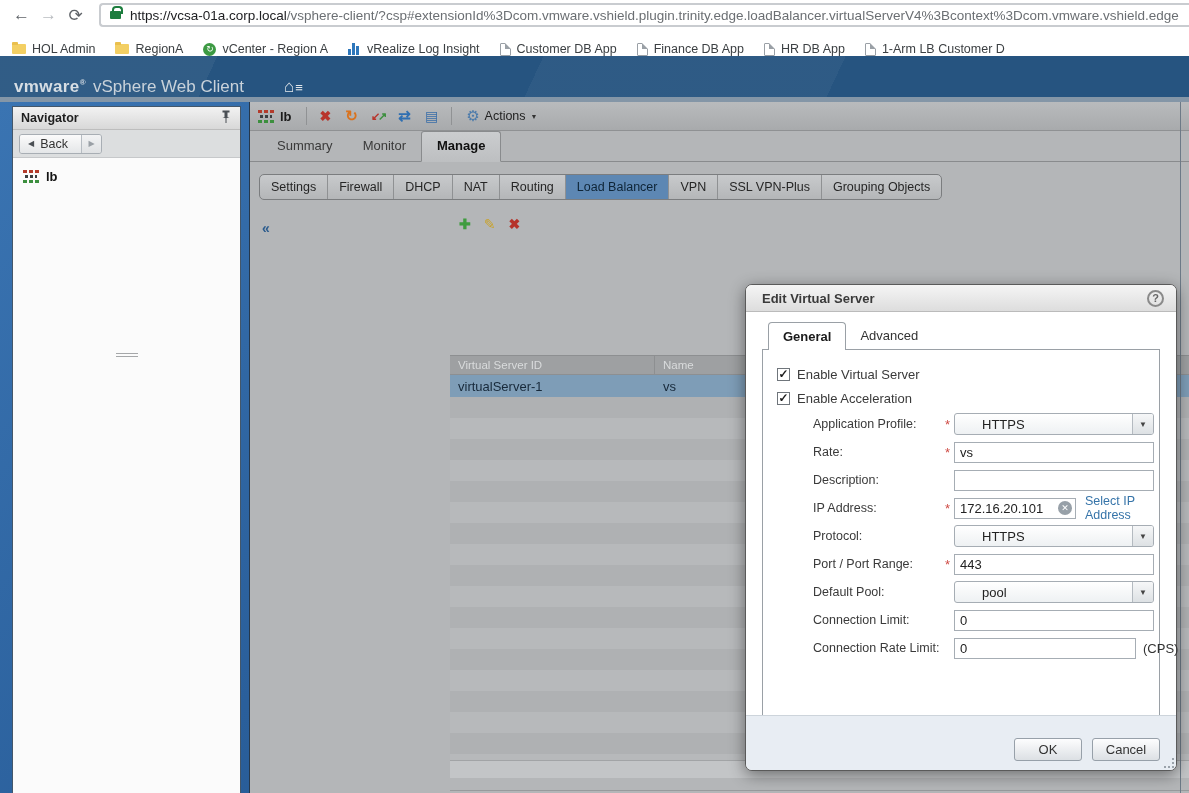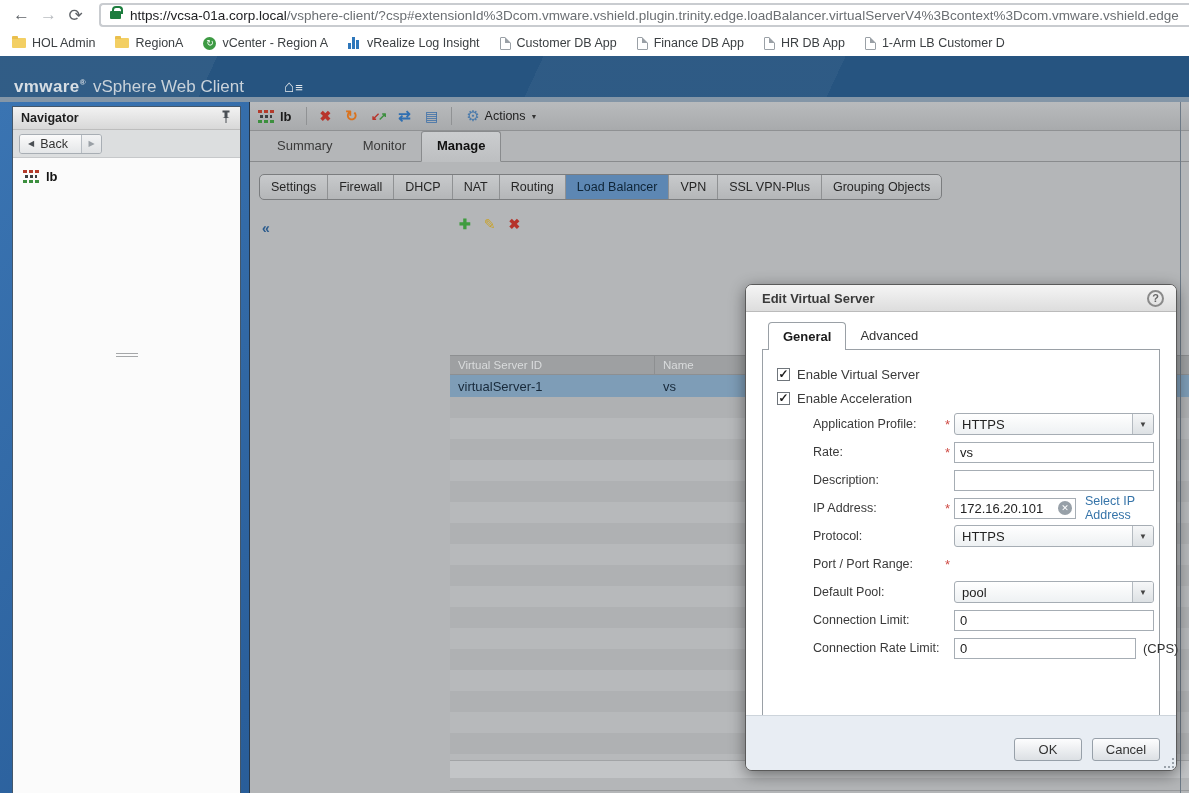--- a/index.html
+++ b/index.html
@@ -9,21 +9,21 @@
   
   .chrome { position:absolute; left:0; top:0; right:0; height:56px; background:#fff; }
   .chrome-row1 { display:flex; align-items:center; height:30px; padding-left:8px; }
   .nav-ic { font-size:17px; color:#5f6368; width:27px; text-align:center; }
   .nav-ic.fwd { color:#b9bcc0; }
   .omnibox { flex:1; height:24px; margin-left:10px; margin-right:-4px; border:2px solid #c9ccd0; border-right:none; border-radius:4px 0 0 4px; display:flex; align-items:center; padding:0 9px; background:#fff; overflow:hidden; }
   .lock { position:relative; width:11px; height:8px; background:#1c7d3e; border-radius:1px; margin-right:9px; flex:none; }
   .lock::before { content:""; position:absolute; left:2px; top:-5px; width:7px; height:6px; border:2px solid #1c7d3e; border-bottom:none; border-radius:4px 4px 0 0; }
   .url { font-size:13.5px; color:#202124; white-space:nowrap; overflow:hidden; }
   .url .path { color:#6b6f73; }
-  .chrome-row2 { display:flex; align-items:center; height:26px; padding-left:12px; gap:20px; font-size:12.5px; color:#3c4043; }
+  .chrome-row2 { display:flex; align-items:flex-end; height:26px; padding-left:12px; gap:20px; font-size:12.5px; color:#3c4043; }
   .bm { display:flex; align-items:center; gap:6px; white-space:nowrap; }
   .bm-ic { flex:none; }
   .bm-ic.folder { width:14px; height:10px; background:#f3cf63; border-radius:1px; position:relative; }
   .bm-ic.folder::before { content:""; position:absolute; top:-2px; left:0; width:6px; height:3px; background:#eabf4d; border-radius:1px 1px 0 0; }
   .bm-ic.vcenter { width:13px; height:13px; border-radius:50%; background:#3d9a43; color:#fff; font-size:9px; line-height:13px; text-align:center; }
   .bm-ic.chart { width:13px; height:12px; display:flex; align-items:flex-end; gap:1px; }
   .bm-ic.chart i { display:block; width:3px; background:#2e77bb; }
   .bm-ic.chart i:nth-child(1){height:6px;} .bm-ic.chart i:nth-child(2){height:12px;} .bm-ic.chart i:nth-child(3){height:9px;}
   .bm-ic.page { width:11px; height:13px; border:1px solid #9aa0a6; border-radius:1px; background:#fff; position:relative; }
   .bm-ic.page::before { content:""; position:absolute; top:-1px; right:-1px; border:3px solid; border-color:#fff #fff #9aa0a6 #9aa0a6; }
@@ -120,21 +120,21 @@
   .dtab { padding:6px 14px; font-size:13px; color:#333; }
   .dtab.active { border:1px solid #9aa0a6; border-bottom:none; border-radius:4px 4px 0 0; font-weight:bold; background:#fff; color:#1a1a1a; }
   .dbox { position:absolute; left:16px; right:16px; top:64px; height:368px; border:1px solid #9aa0a6; background:#fff; padding:12px 0 0 14px; }
   .cb-row { display:flex; align-items:center; gap:7px; height:24px; }
   .cbox { width:13px; height:13px; border:1px solid #6f757b; background:#fff; color:#1b1b1b; font-size:12px; line-height:11px; text-align:center; font-weight:bold; flex:none; }
   .cb-label { font-size:13px; color:#3a3a3a; }
   .frow { display:flex; align-items:center; height:28px; }
   .flabel { width:128px; font-size:12.5px; color:#3a3a3a; flex:none;margin-left:36px; }
   .req { width:13px; color:#cf4b45; font-size:13px; text-align:center; flex:none; }
   .sel { width:200px; height:22px; border:1px solid #a6adb4; border-radius:3px; display:flex; align-items:center; background:linear-gradient(#ffffff,#eef1f3); }
-  .sel .v { flex:1; padding-left:7px; font-size:13px; color:#222; }
+  .sel .v { flex:1; padding-left:7px; font-size:13px; color:#222;margin-left:20px; }
   .sel .ar { width:21px; align-self:stretch; border-left:1px solid #b4bac0; display:flex; align-items:center; justify-content:center; font-size:8px; color:#444; background:linear-gradient(#f6f7f8,#dde1e4); border-radius:0 2px 2px 0; }
   input.ti { width:200px; height:21px; border:1px solid #a6adb4; padding:0 5px; font-size:13px; color:#222; font-family:inherit; background:#fff; }
   .ipwrap { position:relative; width:122px; }
   input.ti.ip { width:122px; padding-right:22px; }
   .clearbtn { position:absolute; right:4px; top:3px; width:14px; height:14px; border-radius:50%; background:#97a0a8; color:#fff; font-size:9px; line-height:14px; text-align:center; }
   .iplink { margin-left:9px; font-size:12.5px; color:#3674a9; }
   input.ti.crl { width:182px; }
   .cps { margin-left:7px; font-size:13px; color:#333; }
   .dfooter { position:absolute; left:0; right:0; bottom:0; height:55px; background:#e8edf3; border-top:1px solid #cdd4db; border-radius:0 0 6px 6px; }
   .dbtns { position:absolute; right:16px; bottom:9px; display:flex; gap:10px; }
@@ -395,20 +395,21 @@
         <span class="req"></span>
         <span class="sel">
           <span class="v">HTTPS</span>
           <span class="ar">▼</span>
         </span>
       </div>
 
       <div class="frow">
         <span class="flabel">Port / Port Range:</span>
         <span class="req">*</span>
+        <input class="ti" value="443" style="">
       </div>
 
       <div class="frow">
         <span class="flabel">Default Pool:</span>
         <span class="req"></span>
         <span class="sel">
           <span class="v">pool</span>
           <span class="ar">▼</span>
         </span>
       </div>

